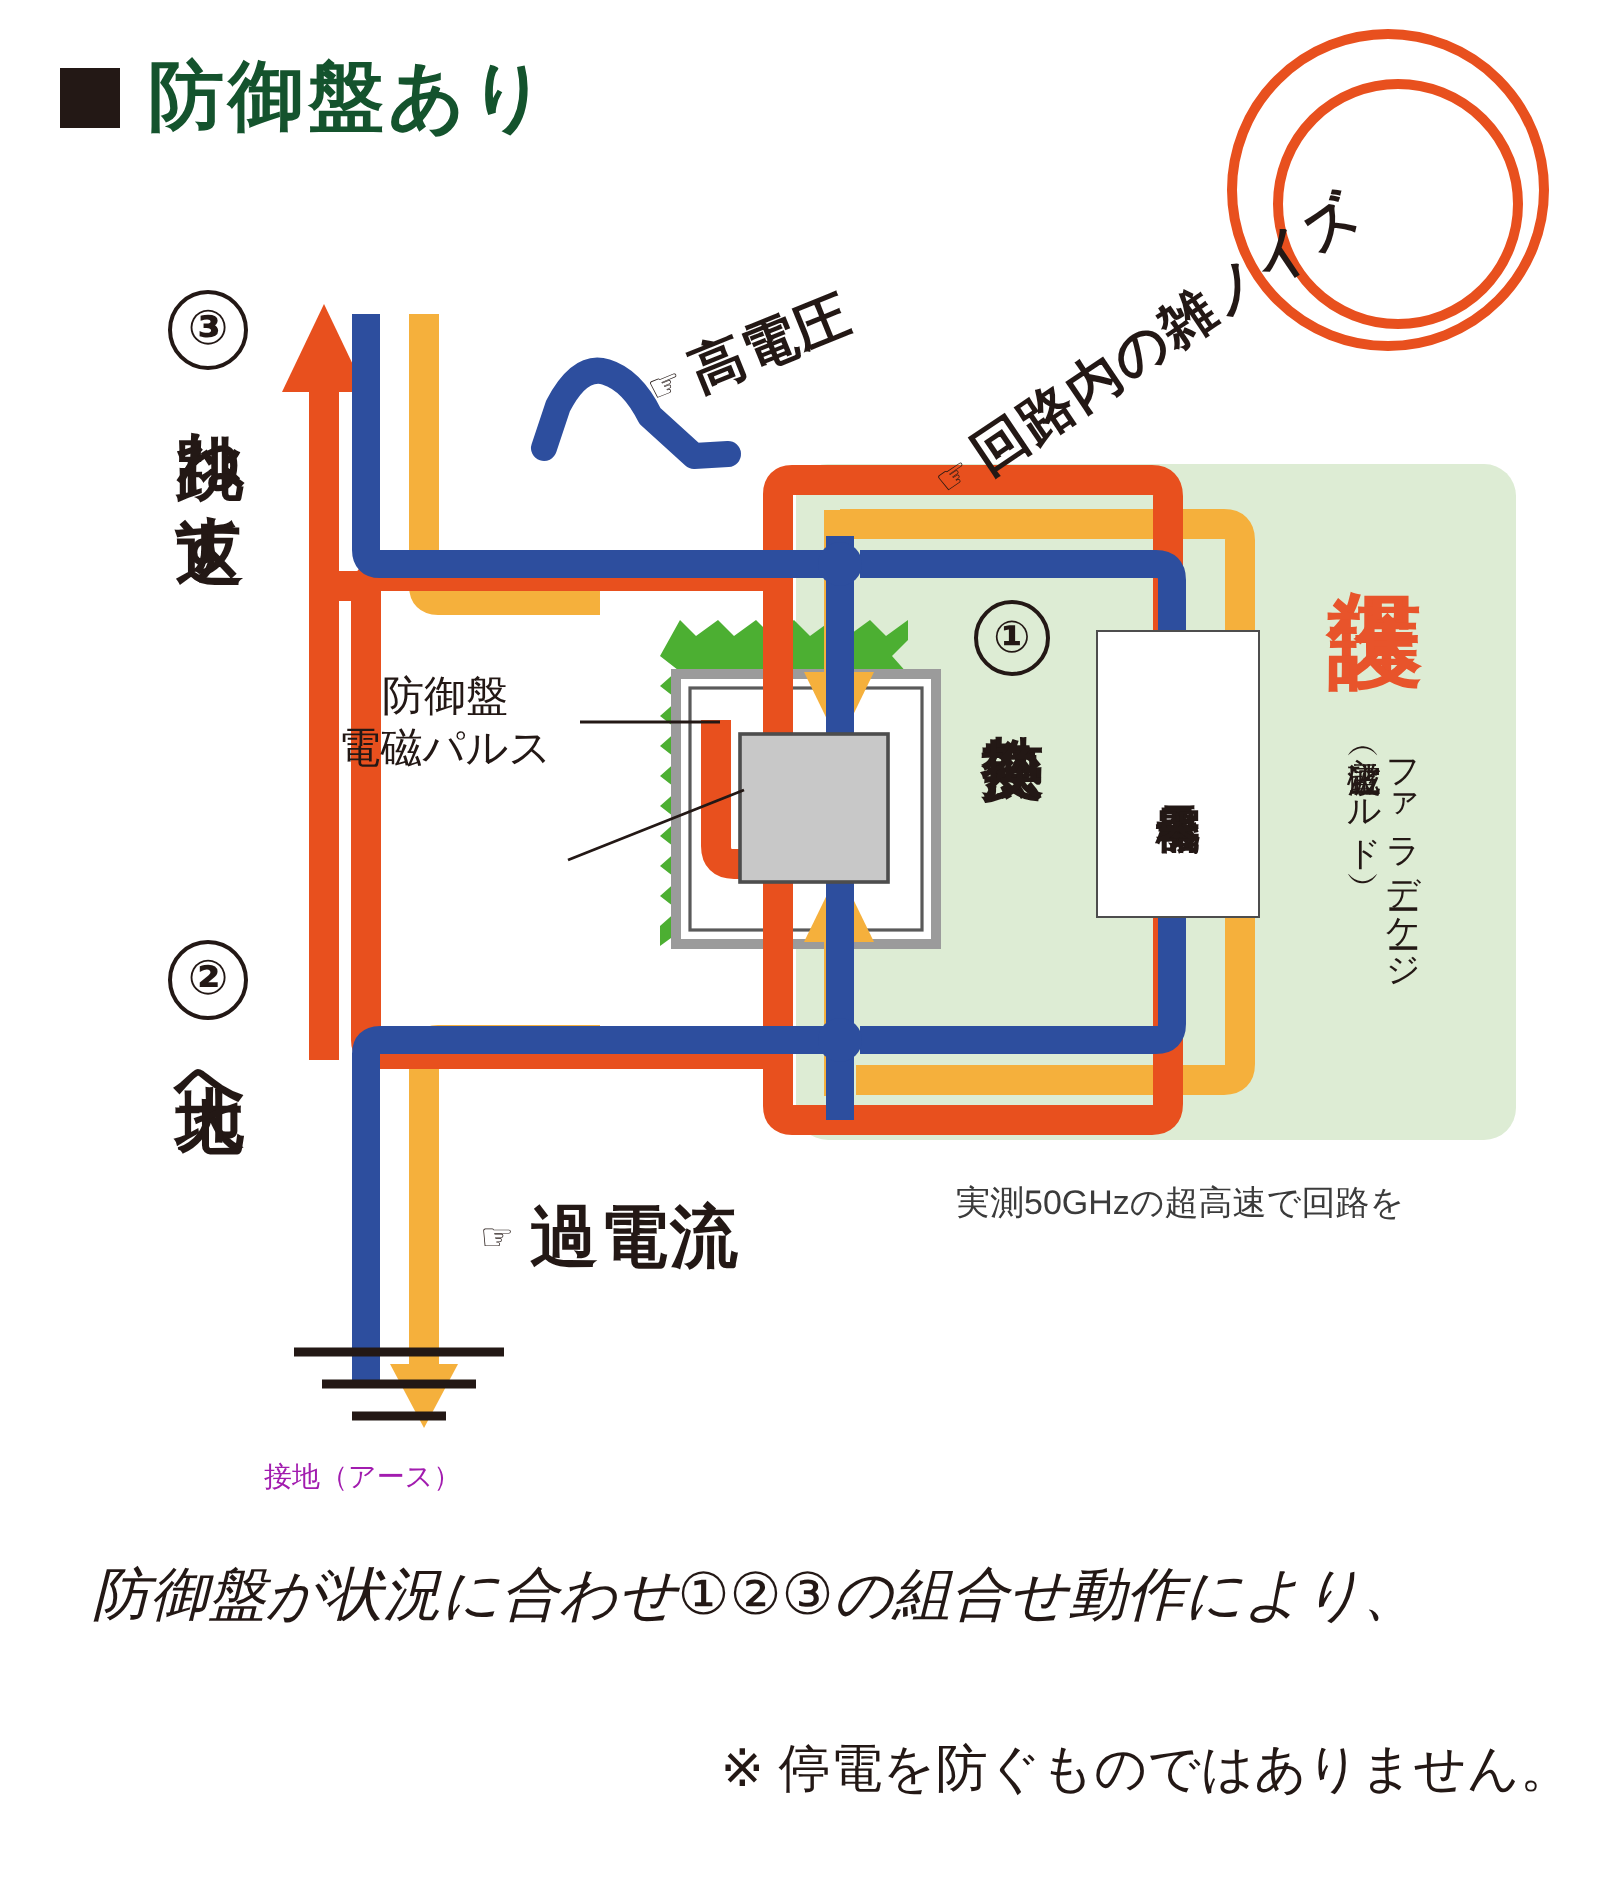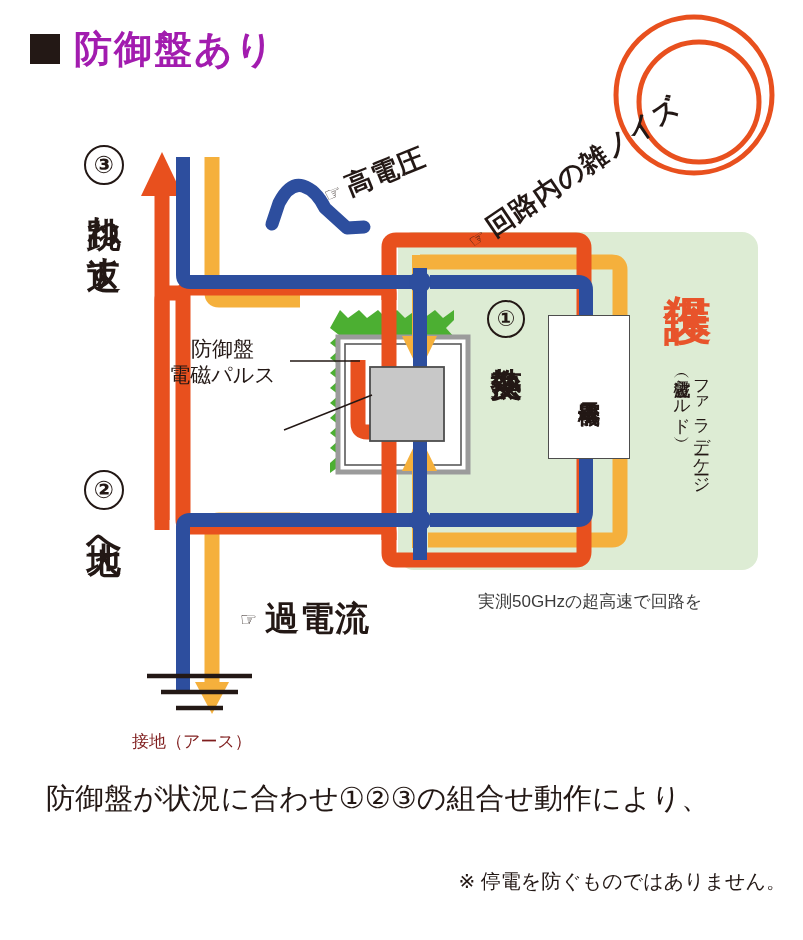--- a/index.html
+++ b/index.html
@@ -8,21 +8,21 @@
     font-family:"Liberation Sans","DejaVu Sans",sans-serif;
     color:#231815;
   }
   #stage{position:absolute;left:0;top:0;width:803px;height:940px;}
   #svg-layer{position:absolute;left:0;top:0;width:803px;height:940px;}
 
   
   .abs{position:absolute;}
   .title-row{left:30px;top:30px;display:flex;align-items:center;gap:14px;}
   .title-square{width:30px;height:30px;background:#231815;}
-  .title-text{font-size:38px;font-weight:bold;letter-spacing:2px;line-height:1;color:#a21caf;}
+  .title-text{font-size:38px;font-weight:bold;letter-spacing:2px;line-height:1;color:#14532d;}
 
   .step-col{display:flex;flex-direction:column;align-items:center;}
   .circled{
     width:36px;height:36px;border:2.5px solid #231815;border-radius:50%;
     display:flex;align-items:center;justify-content:center;
     font-size:24px;font-weight:bold;line-height:1;
   }
   .step-word{
     font-size:34px;font-weight:bold;line-height:1.02;margin-top:5px;
     writing-mode:vertical-rl;text-orientation:upright;letter-spacing:1px;
@@ -49,26 +49,26 @@
   .device-box{
     background:#ffffff;border:1.6px solid #4d4d4d;
     display:flex;align-items:center;justify-content:center;
   }
   .device-box span{
     writing-mode:vertical-rl;text-orientation:upright;
     font-size:22px;font-weight:bold;letter-spacing:1px;line-height:1;
   }
 
   .note-sm{font-size:17px;line-height:1.45;color:#3b3b3b;}
-  .ground-cap{font-size:17px;color:#7f1d1d;}
+  .ground-cap{font-size:14px;color:#a21caf;}
   .tag-flat{display:flex;align-items:center;gap:8px;}
   .tag-flat .tag-text{font-size:34px;font-weight:bold;letter-spacing:1px;}
 
-  .bottom-1{font-size:29px;line-height:1.38;letter-spacing:0px;}
-  .bottom-2{font-size:20px;line-height:1.3;}
+  .bottom-1{font-size:29px;line-height:1.38;letter-spacing:0px;font-style:italic;}
+  .bottom-2{font-size:26px;line-height:1.3;}
 </style>
 </head>
 <body>
 
 <div id="stage">
 
   <svg id="svg-layer" viewBox="0 0 803 940">
     <defs>
       <clipPath id="clipAll">
           <rect x="0" y="0" width="803" height="940"></rect>

